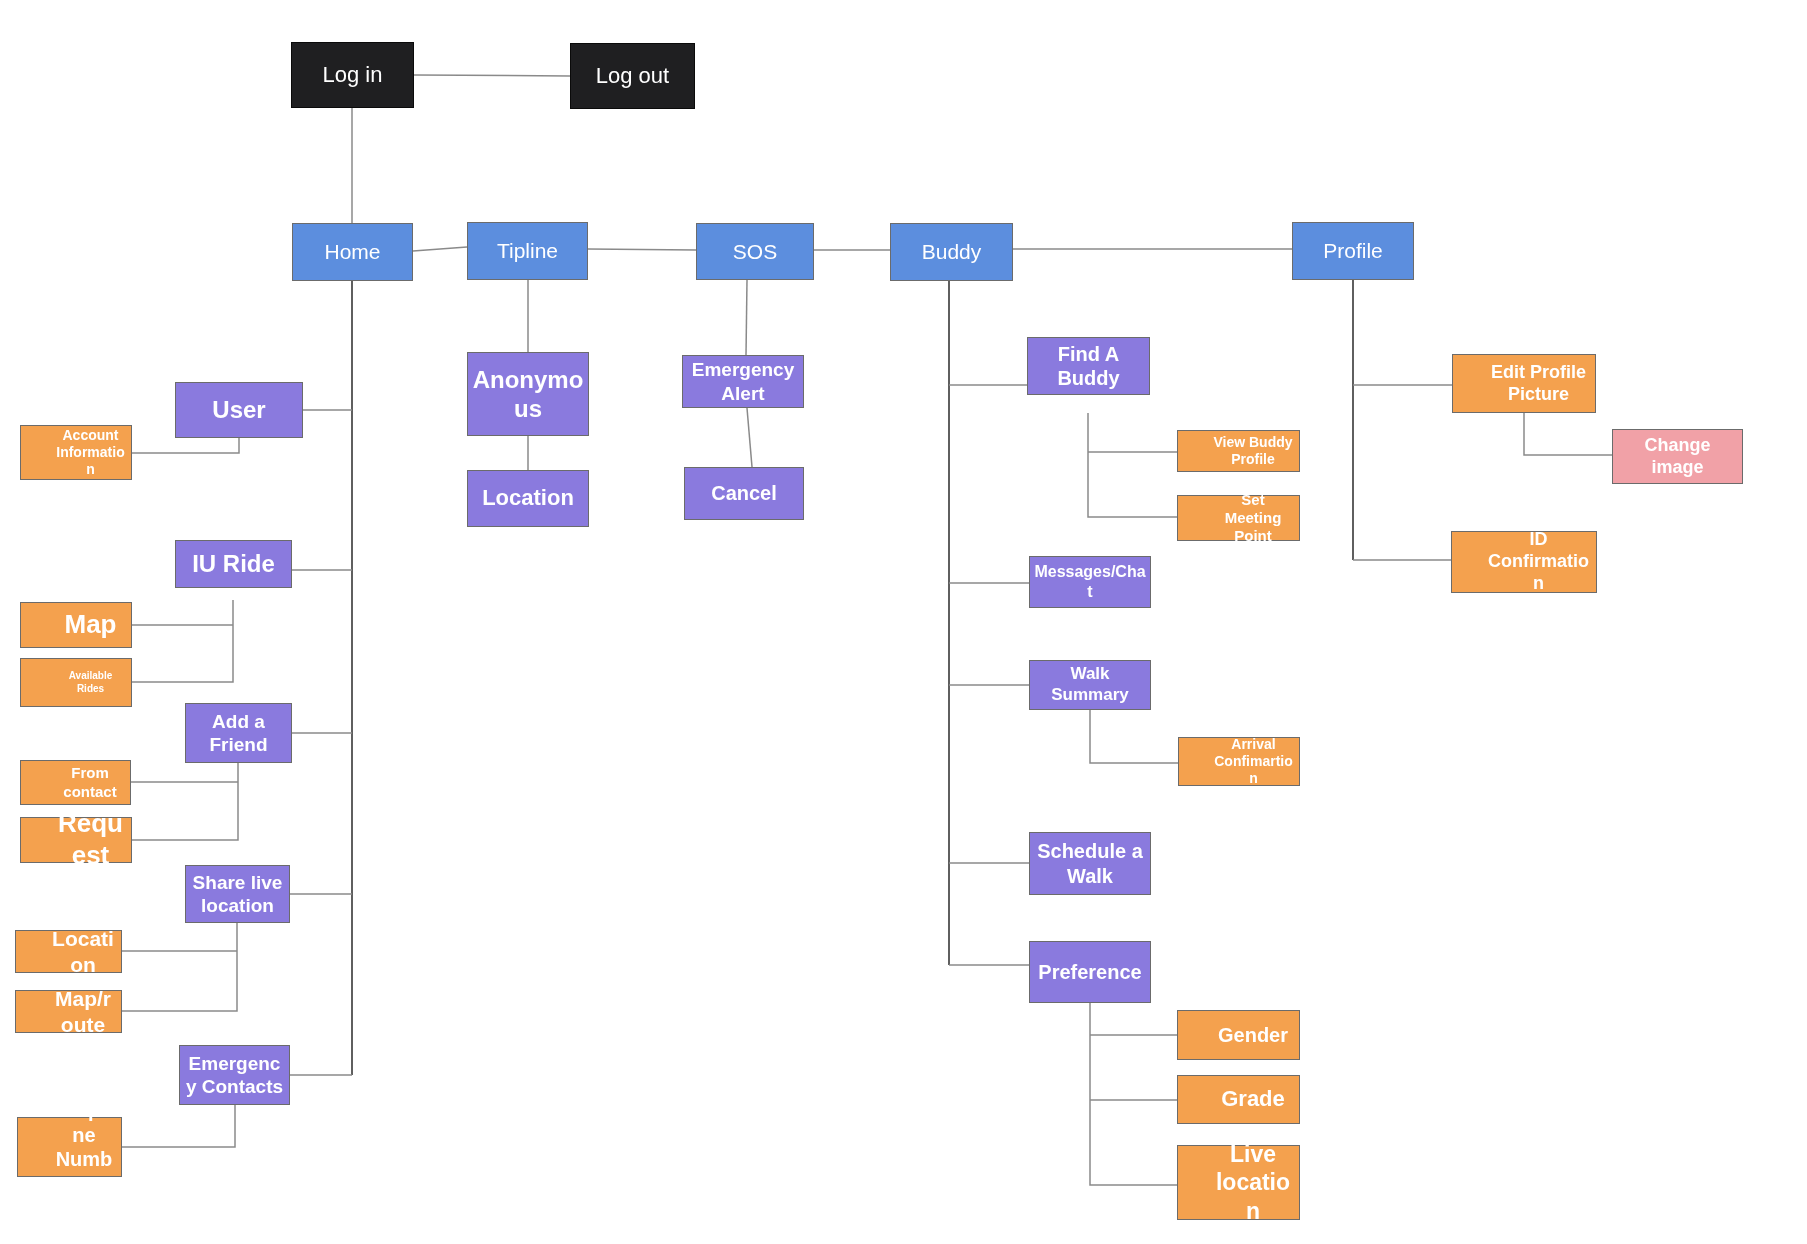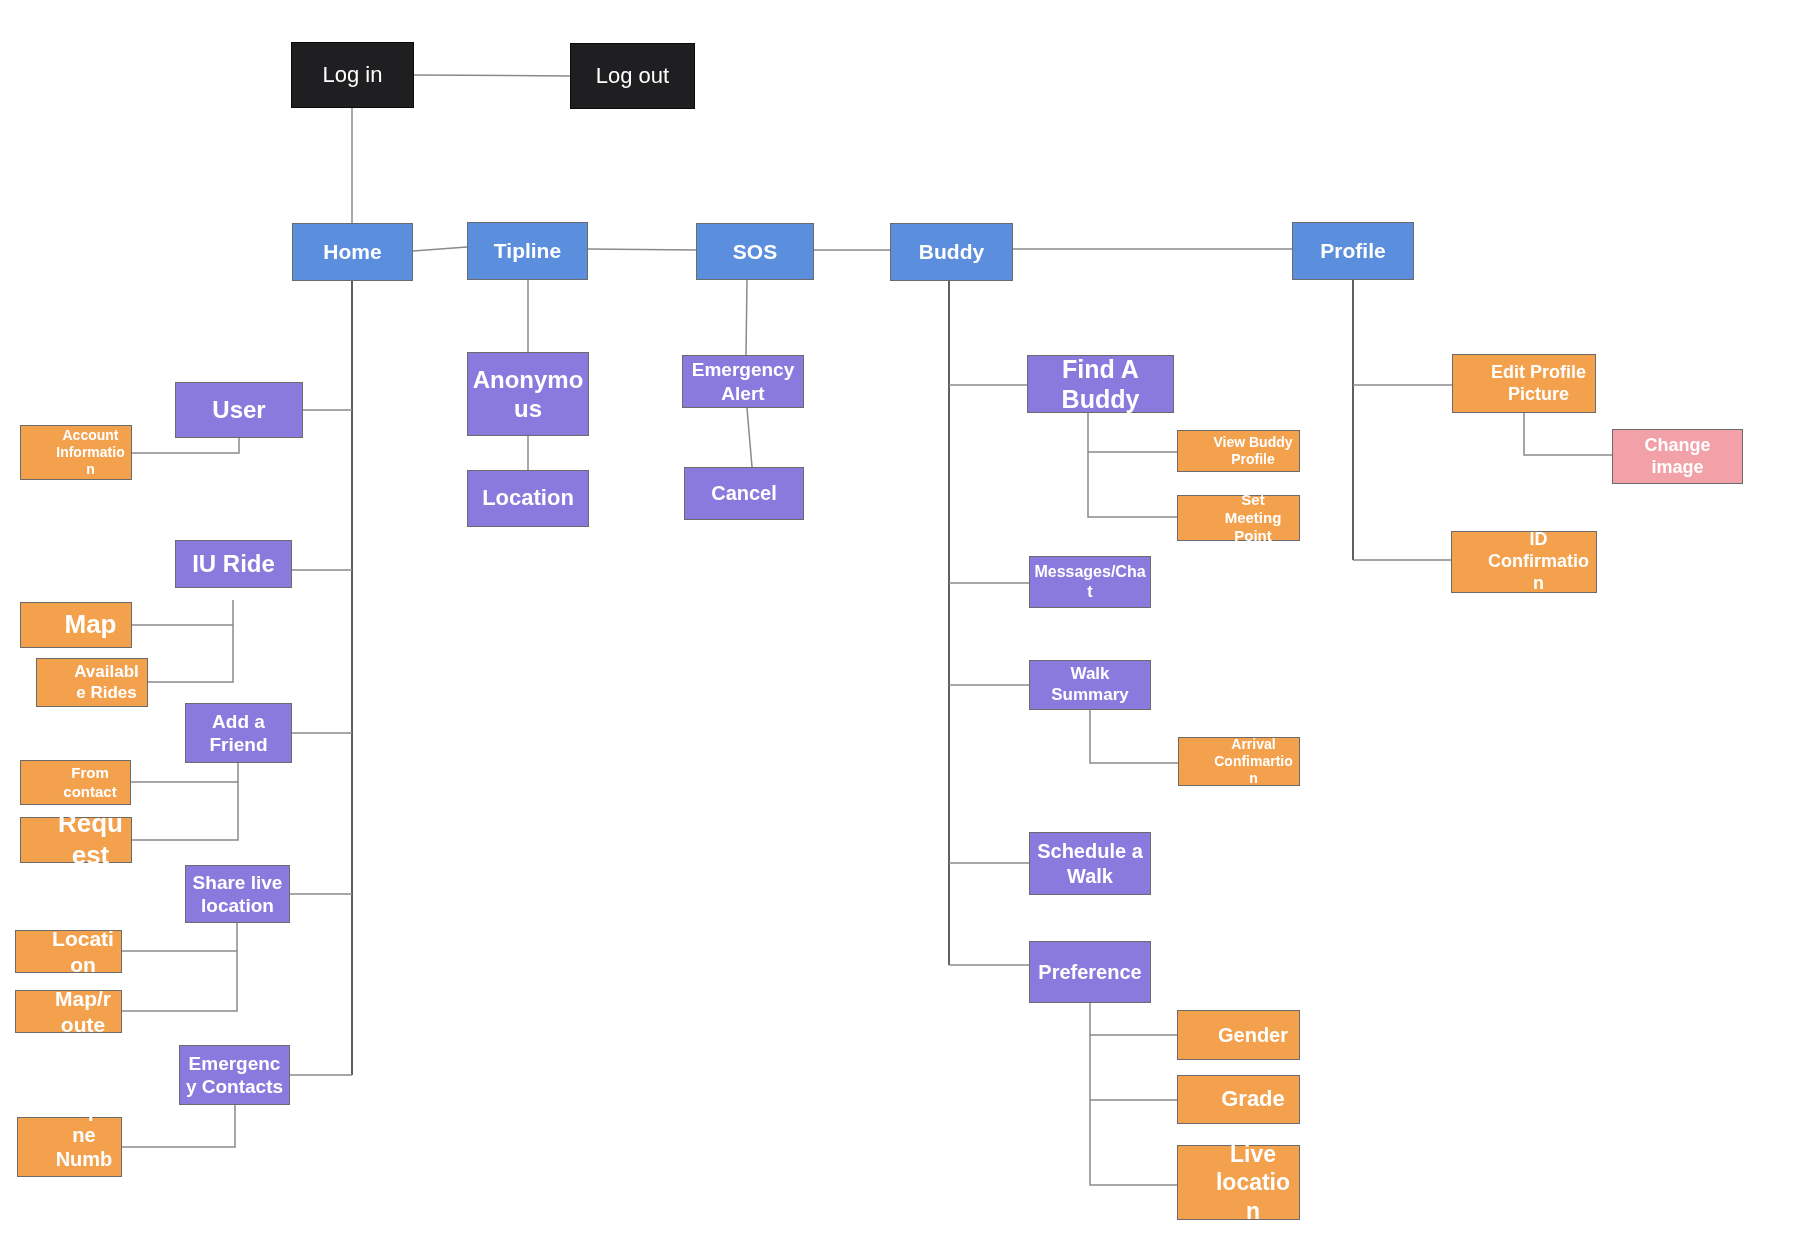--- a/index.html
+++ b/index.html
@@ -16,21 +16,21 @@
   .node{
     position:absolute;z-index:1;
     display:flex;align-items:center;justify-content:center;
     text-align:center;box-sizing:border-box;
     color:var(--c-text,#fff);
     line-height:1.22;
     padding:2px 4px;
     overflow-wrap:break-word;word-break:break-word;
   }
   .black{background:var(--c-black,#1f1f21);border:1px solid #0a0a0a;font-weight:400;}
-  .blue{background:var(--c-blue,#5c8ede);border:1px solid var(--c-border,#666);font-weight:700;text-align:center;}
+  .blue{background:var(--c-blue,#5c8ede);border:1px solid var(--c-border,#666);font-weight:400;text-align:center;}
   .purple{background:var(--c-purple,#8a7ade);border:1px solid var(--c-border,#666);font-weight:700;}
   .orange{background:var(--c-orange,#f4a14e);border:1px solid var(--c-border,#666);font-weight:700;padding-left:33px;}
   .pink{background:var(--c-pink,#f1a1a7);border:1px solid var(--c-border,#666);font-weight:700;}
 </style>
 </head>
 <body>
 
 <div class="canvas">
 
   <svg class="wires" width="1807" height="1244" viewBox="0 0 1807 1244">
@@ -89,37 +89,37 @@
   <div class="node blue" style="left:292px;top:223px;width:121px;height:58px;font-size:21px">Home</div>
   <div class="node blue" style="left:467px;top:222px;width:121px;height:58px;font-size:21px">Tipline</div>
   <div class="node blue" style="left:696px;top:223px;width:118px;height:57px;font-size:21px">SOS</div>
   <div class="node blue" style="left:890px;top:223px;width:123px;height:58px;font-size:21px">Buddy</div>
   <div class="node blue" style="left:1292px;top:222px;width:122px;height:58px;font-size:21px">Profile</div>
 
   <div class="node purple" style="left:175px;top:382px;width:128px;height:56px;font-size:24px">User</div>
   <div class="node orange" style="left:20px;top:425px;width:112px;height:55px;font-size:14px">Account Information</div>
   <div class="node purple" style="left:175px;top:540px;width:117px;height:48px;font-size:24px">IU Ride</div>
   <div class="node orange" style="left:20px;top:602px;width:112px;height:46px;font-size:26px">Map</div>
-  <div class="node orange" style="left:36px;top:658px;width:112px;height:49px;font-size:17px">Available Rides</div>
+  <div class="node orange" style="left:20px;top:658px;width:112px;height:49px;font-size:10px">Available Rides</div>
   <div class="node purple" style="left:185px;top:703px;width:107px;height:60px;font-size:19px">Add a Friend</div>
   <div class="node orange" style="left:20px;top:760px;width:111px;height:45px;font-size:15px">From contact</div>
   <div class="node orange" style="left:20px;top:817px;width:112px;height:46px;font-size:26px">Request</div>
   <div class="node purple" style="left:185px;top:865px;width:105px;height:58px;font-size:19px">Share live location</div>
   <div class="node orange" style="left:15px;top:930px;width:107px;height:43px;font-size:21px">Location</div>
   <div class="node orange" style="left:15px;top:990px;width:107px;height:43px;font-size:21px">Map/route</div>
   <div class="node purple" style="left:179px;top:1045px;width:111px;height:60px;font-size:19px">Emergency Contacts</div>
   <div class="node orange" style="left:17px;top:1117px;width:105px;height:60px;font-size:20px">Helpline Numbers</div>
 
   <div class="node purple" style="left:467px;top:352px;width:122px;height:84px;font-size:24px">Anonymous</div>
   <div class="node purple" style="left:467px;top:470px;width:122px;height:57px;font-size:22px">Location</div>
 
   <div class="node purple" style="left:682px;top:355px;width:122px;height:53px;font-size:19px">Emergency Alert</div>
   <div class="node purple" style="left:684px;top:467px;width:120px;height:53px;font-size:20px">Cancel</div>
 
-  <div class="node purple" style="left:1027px;top:355px;width:147px;height:58px;font-size:25px">Find A Buddy</div>
+  <div class="node purple" style="left:1027px;top:337px;width:123px;height:58px;font-size:20px">Find A Buddy</div>
   <div class="node orange" style="left:1177px;top:430px;width:123px;height:42px;font-size:14px">View Buddy Profile</div>
   <div class="node orange" style="left:1177px;top:495px;width:123px;height:46px;font-size:15px">Set Meeting Point</div>
   <div class="node purple" style="left:1029px;top:556px;width:122px;height:52px;font-size:16px">Messages/Chat</div>
   <div class="node purple" style="left:1029px;top:660px;width:122px;height:50px;font-size:17px">Walk Summary</div>
   <div class="node orange" style="left:1178px;top:737px;width:122px;height:49px;font-size:14px">Arrival Confimartion</div>
   <div class="node purple" style="left:1029px;top:832px;width:122px;height:63px;font-size:20px">Schedule a Walk</div>
   <div class="node purple" style="left:1029px;top:941px;width:122px;height:62px;font-size:20px">Preference</div>
   <div class="node orange" style="left:1177px;top:1010px;width:123px;height:50px;font-size:20px">Gender</div>
   <div class="node orange" style="left:1177px;top:1075px;width:123px;height:49px;font-size:22px">Grade</div>
   <div class="node orange" style="left:1177px;top:1145px;width:123px;height:75px;font-size:23px">Live location</div>

